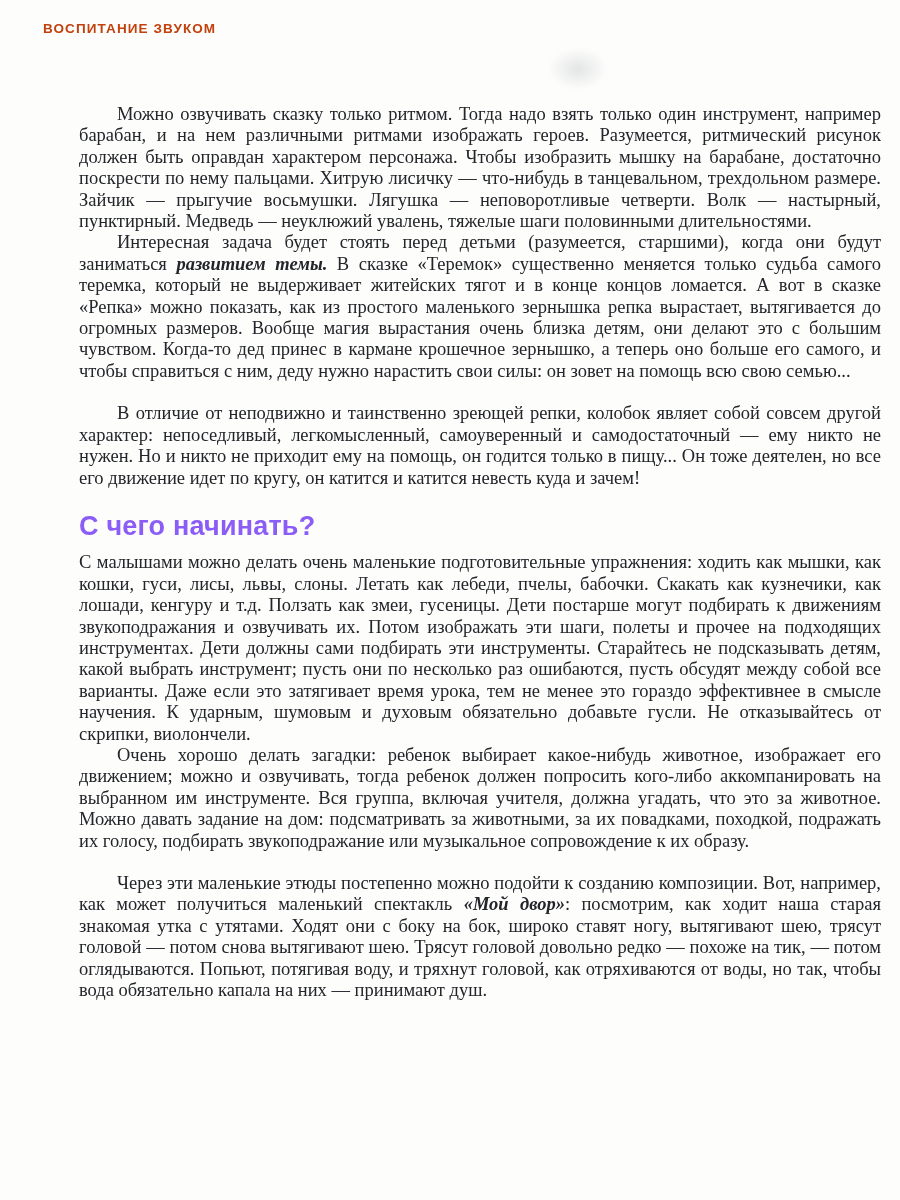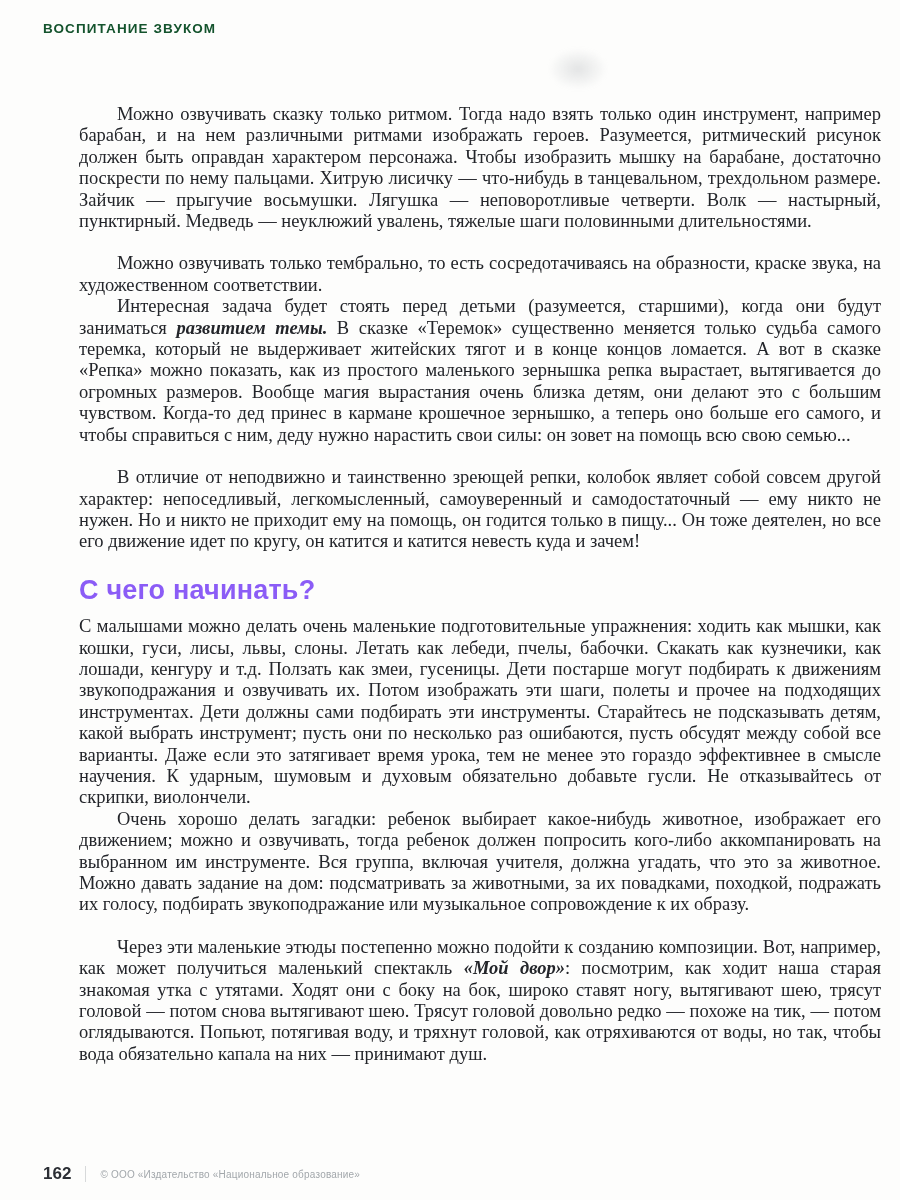--- a/index.html
+++ b/index.html
@@ -16,21 +16,21 @@
     font-family: "Liberation Serif", serif;
   }
   .running-head {
     position: absolute;
     left: 43px;
     top: 21px;
     font-family: "Liberation Sans", sans-serif;
     font-size: 13.5px;
     font-weight: 700;
     letter-spacing: 1.1px;
-    color: #14532d;
+    color: #c2410c;
   }
   .scan-smudge {
     position: absolute;
     left: 548px;
     top: 48px;
     width: 60px;
     height: 42px;
     background: radial-gradient(ellipse at center, rgba(160,165,170,0.28), rgba(160,165,170,0) 70%);
     filter: blur(2px);
   }
@@ -98,35 +98,29 @@
 <div class="page">
 
   <div class="running-head">ВОСПИТАНИЕ ЗВУКОМ</div>
 
   <div class="scan-smudge"></div>
 
   <div class="content">
 
     <p class="indent">Можно озвучивать сказку только ритмом. Тогда надо взять только один инструмент, например барабан, и на нем различными ритмами изображать героев. Разумеется, ритмический рисунок должен быть оправдан характером персонажа. Чтобы изобразить мышку на барабане, достаточно поскрести по нему пальцами. Хитрую лисичку — что-нибудь в танцевальном, трехдольном размере. Зайчик — прыгучие восьмушки. Лягушка — неповоротливые четверти. Волк — настырный, пунктирный. Медведь — неуклюжий увалень, тяжелые шаги половинными длительностями.</p>
 
-    <p class="indent gap">Можно озвучивать только тембрально, то есть сосредотачиваясь на образности, краске звука, на художественном соответствии.</p>
 
     <p class="indent"><span>Интересная задача будет стоять перед детьми (разумеется, старшими), когда они будут заниматься </span><span class="em-bi">развитием темы.</span><span> В сказке «Теремок» существенно меняется только судьба самого теремка, который не выдерживает житейских тягот и в конце концов ломается. А вот в сказке «Репка» можно показать, как из простого маленького зернышка репка вырастает, вытягивается до огромных размеров. Вообще магия вырастания очень близка детям, они делают это с большим чувством. Когда-то дед принес в кармане крошечное зернышко, а теперь оно больше его самого, и чтобы справиться с ним, деду нужно нарастить свои силы: он зовет на помощь всю свою семью...</span></p>
 
     <p class="indent gap">В отличие от неподвижно и таинственно зреющей репки, колобок являет собой совсем другой характер: непоседливый, легкомысленный, самоуверенный и самодостаточный — ему никто не нужен. Но и никто не приходит ему на помощь, он годится только в пищу... Он тоже деятелен, но все его движение идет по кругу, он катится и катится невесть куда и зачем!</p>
 
     <h2 class="section-heading">С чего начинать?</h2>
 
     <p>С малышами можно делать очень маленькие подготовительные упражнения: ходить как мышки, как кошки, гуси, лисы, львы, слоны. Летать как лебеди, пчелы, бабочки. Скакать как кузнечики, как лошади, кенгуру и т.д. Ползать как змеи, гусеницы. Дети постарше могут подбирать к движениям звукоподражания и озвучивать их. Потом изображать эти шаги, полеты и прочее на подходящих инструментах. Дети должны сами подбирать эти инструменты. Старайтесь не подсказывать детям, какой выбрать инструмент; пусть они по несколько раз ошибаются, пусть обсудят между собой все варианты. Даже если это затягивает время урока, тем не менее это гораздо эффективнее в смысле научения. К ударным, шумовым и духовым обязательно добавьте гусли. Не отказывайтесь от скрипки, виолончели.</p>
 
     <p class="indent">Очень хорошо делать загадки: ребенок выбирает какое-нибудь животное, изображает его движением; можно и озвучивать, тогда ребенок должен попросить кого-либо аккомпанировать на выбранном им инструменте. Вся группа, включая учителя, должна угадать, что это за животное. Можно давать задание на дом: подсматривать за животными, за их повадками, походкой, подражать их голосу, подбирать звукоподражание или музыкальное сопровождение к их образу.</p>
 
     <p class="indent gap"><span>Через эти маленькие этюды постепенно можно подойти к созданию композиции. Вот, например, как может получиться маленький спектакль </span><span class="em-bi">«Мой двор»</span><span>: посмотрим, как ходит наша старая знакомая утка с утятами. Ходят они с боку на бок, широко ставят ногу, вытягивают шею, трясут головой — потом снова вытягивают шею. Трясут головой довольно редко — похоже на тик, — потом оглядываются. Попьют, потягивая воду, и тряхнут головой, как отряхиваются от воды, но так, чтобы вода обязательно капала на них — принимают душ.</span></p>
 
   </div>
 
-  <div class="footer">
-    <span class="page-number">162</span>
-    <span class="footer-divider"></span>
-    <span class="copyright">© ООО «Издательство «Национальное образование»</span>
-  </div>
 
 </div>
 
 </body></html>

